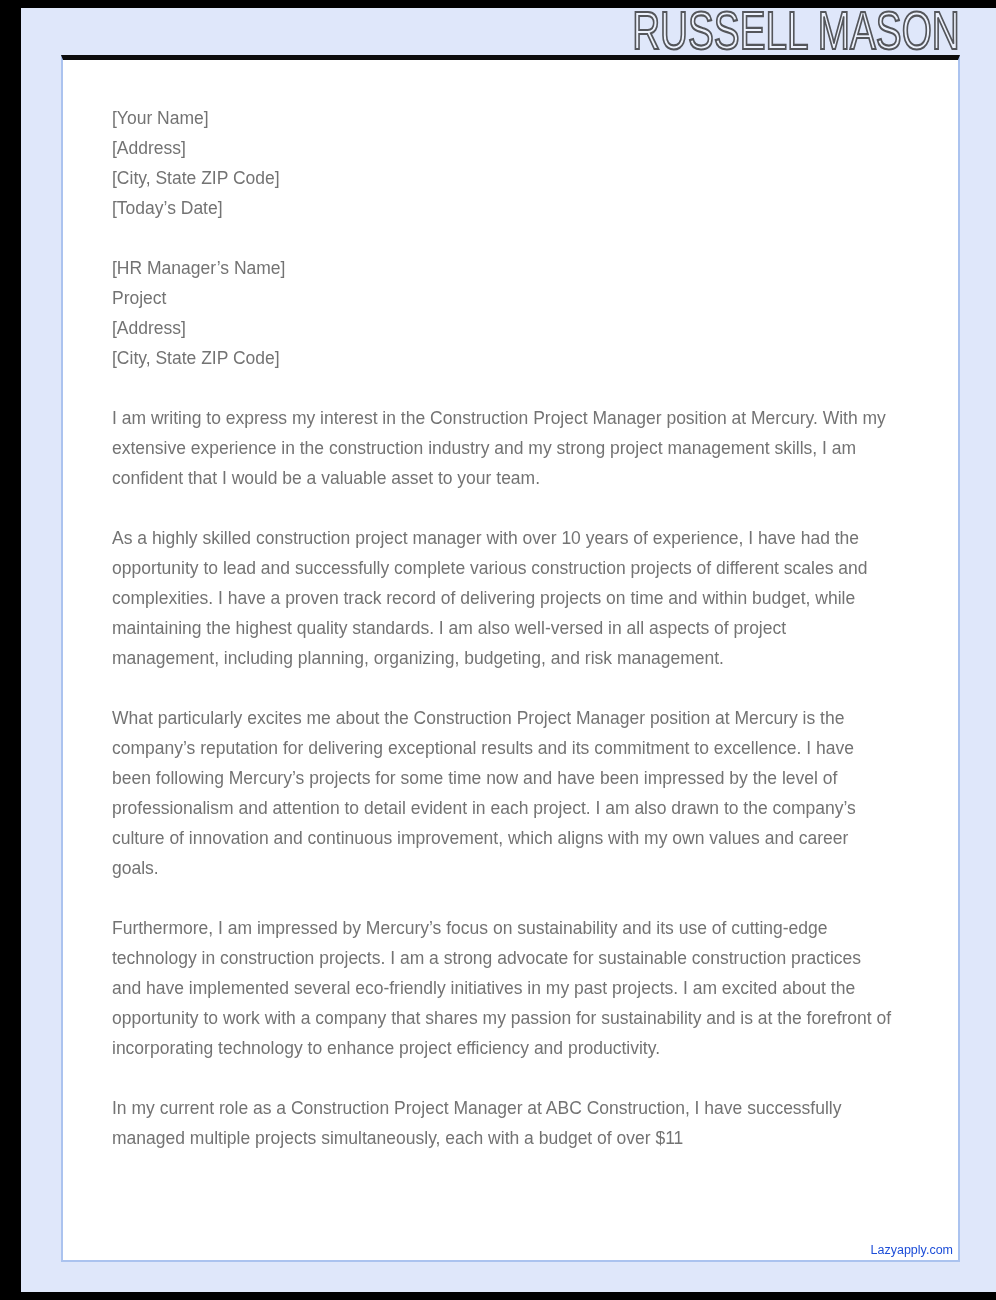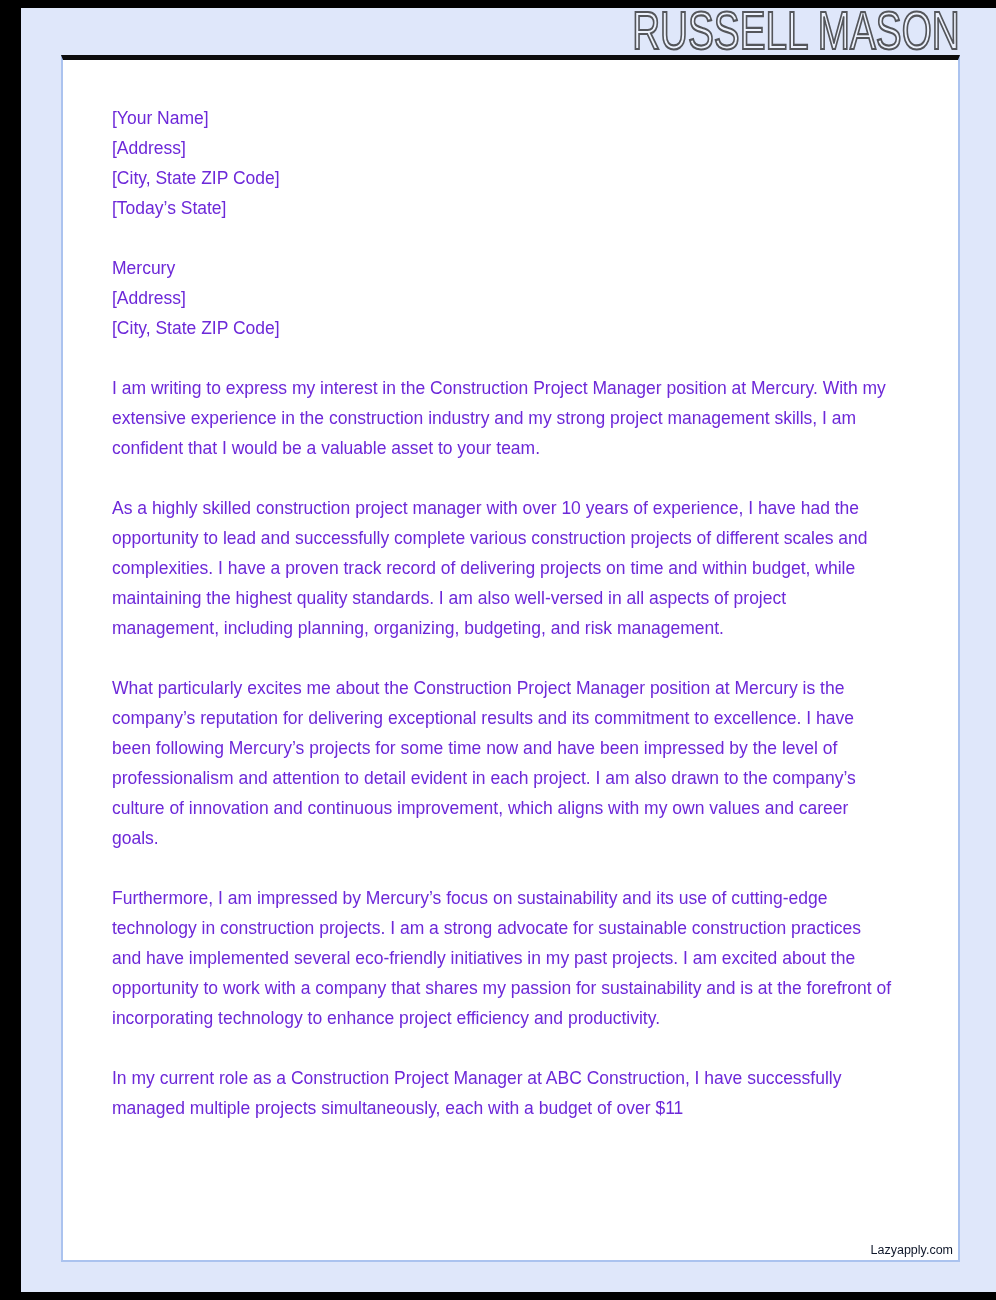--- a/index.html
+++ b/index.html
@@ -57,57 +57,58 @@
     border-right: 2px solid #abc3ef;
     border-bottom: 2px solid #abc3ef;
     
     overflow: visible;
   }
   .content {
     padding: 43px 47px 0 49px;
     width: 782px;
     font-size: 17.5px;
     line-height: 30px;
-    color: #6d28d9;
+    color: #737373;
   }
   .block {
     margin: 0 0 30px 0;
   }
   .line { min-height: 30px; }
   .watermark {
     position: absolute;
     right: 5px;
     bottom: 2px;
     font-size: 12.5px;
     line-height: 15px;
-    color: #0f172a;
+    color: #1d4ed8;
     background: #ffffff;
     padding-left: 4px;
   }
 </style>
 </head>
 <body>
 
 <div class="screen">
   <div class="canvas">
 
     <div class="header-name">RUSSELL MASON</div>
 
     <div class="page">
       <div class="content">
 
         <div class="block">
           <div class="line">[Your Name]</div>
           <div class="line">[Address]</div>
           <div class="line">[City, State ZIP Code]</div>
-          <div class="line">[Today’s State]</div>
+          <div class="line">[Today’s Date]</div>
         </div>
 
         <div class="block">
-          <div class="line">Mercury</div>
+          <div class="line">[HR Manager’s Name]</div>
+          <div class="line">Project</div>
           <div class="line">[Address]</div>
           <div class="line">[City, State ZIP Code]</div>
         </div>
 
 
         <div class="block">I am writing to express my interest in the Construction Project Manager position at Mercury. With my extensive experience in the construction industry and my strong project management skills, I am confident that I would be a valuable asset to your team.</div>
         <div class="block">As a highly skilled construction project manager with over 10 years of experience, I have had the opportunity to lead and successfully complete various construction projects of different scales and complexities. I have a proven track record of delivering projects on time and within budget, while maintaining the highest quality standards. I am also well-versed in all aspects of project management, including planning, organizing, budgeting, and risk management.</div>
         <div class="block">What particularly excites me about the Construction Project Manager position at Mercury is the company’s reputation for delivering exceptional results and its commitment to excellence. I have been following Mercury’s projects for some time now and have been impressed by the level of professionalism and attention to detail evident in each project. I am also drawn to the company’s culture of innovation and continuous improvement, which aligns with my own values and career goals.</div>
         <div class="block">Furthermore, I am impressed by Mercury’s focus on sustainability and its use of cutting-edge technology in construction projects. I am a strong advocate for sustainable construction practices and have implemented several eco-friendly initiatives in my past projects. I am excited about the opportunity to work with a company that shares my passion for sustainability and is at the forefront of incorporating technology to enhance project efficiency and productivity.</div>
         <div class="block">In my current role as a Construction Project Manager at ABC Construction, I have successfully managed multiple projects simultaneously, each with a budget of over $11</div>

